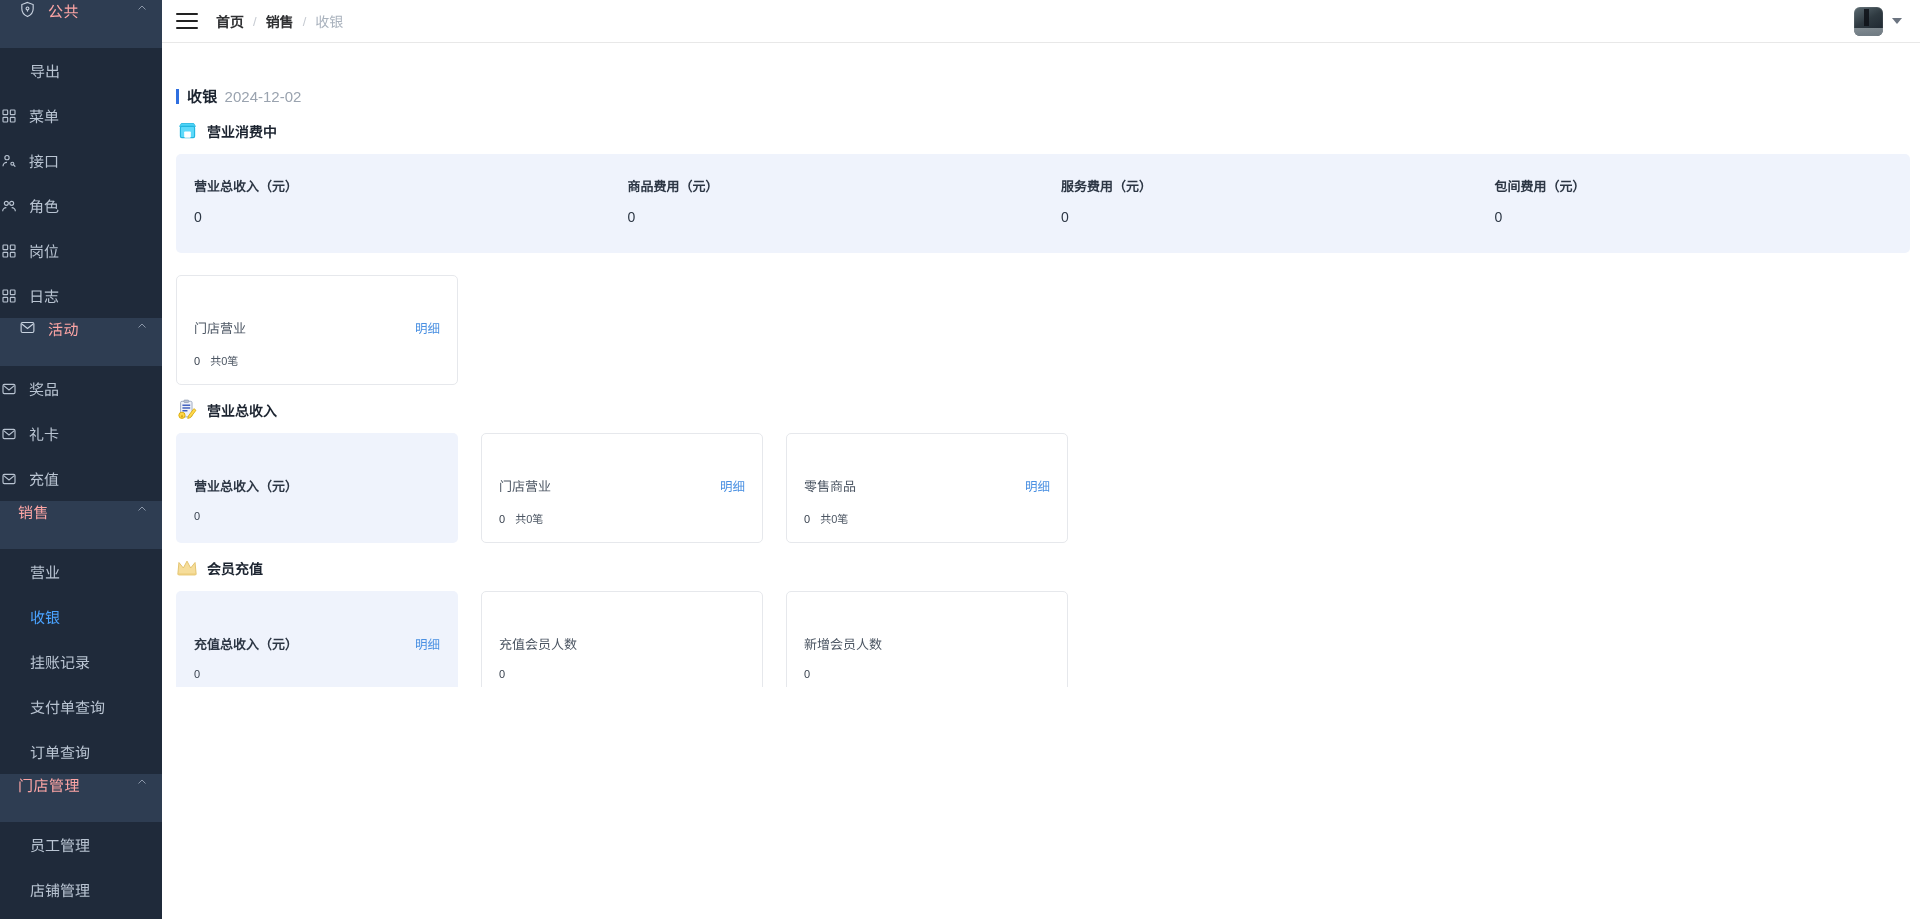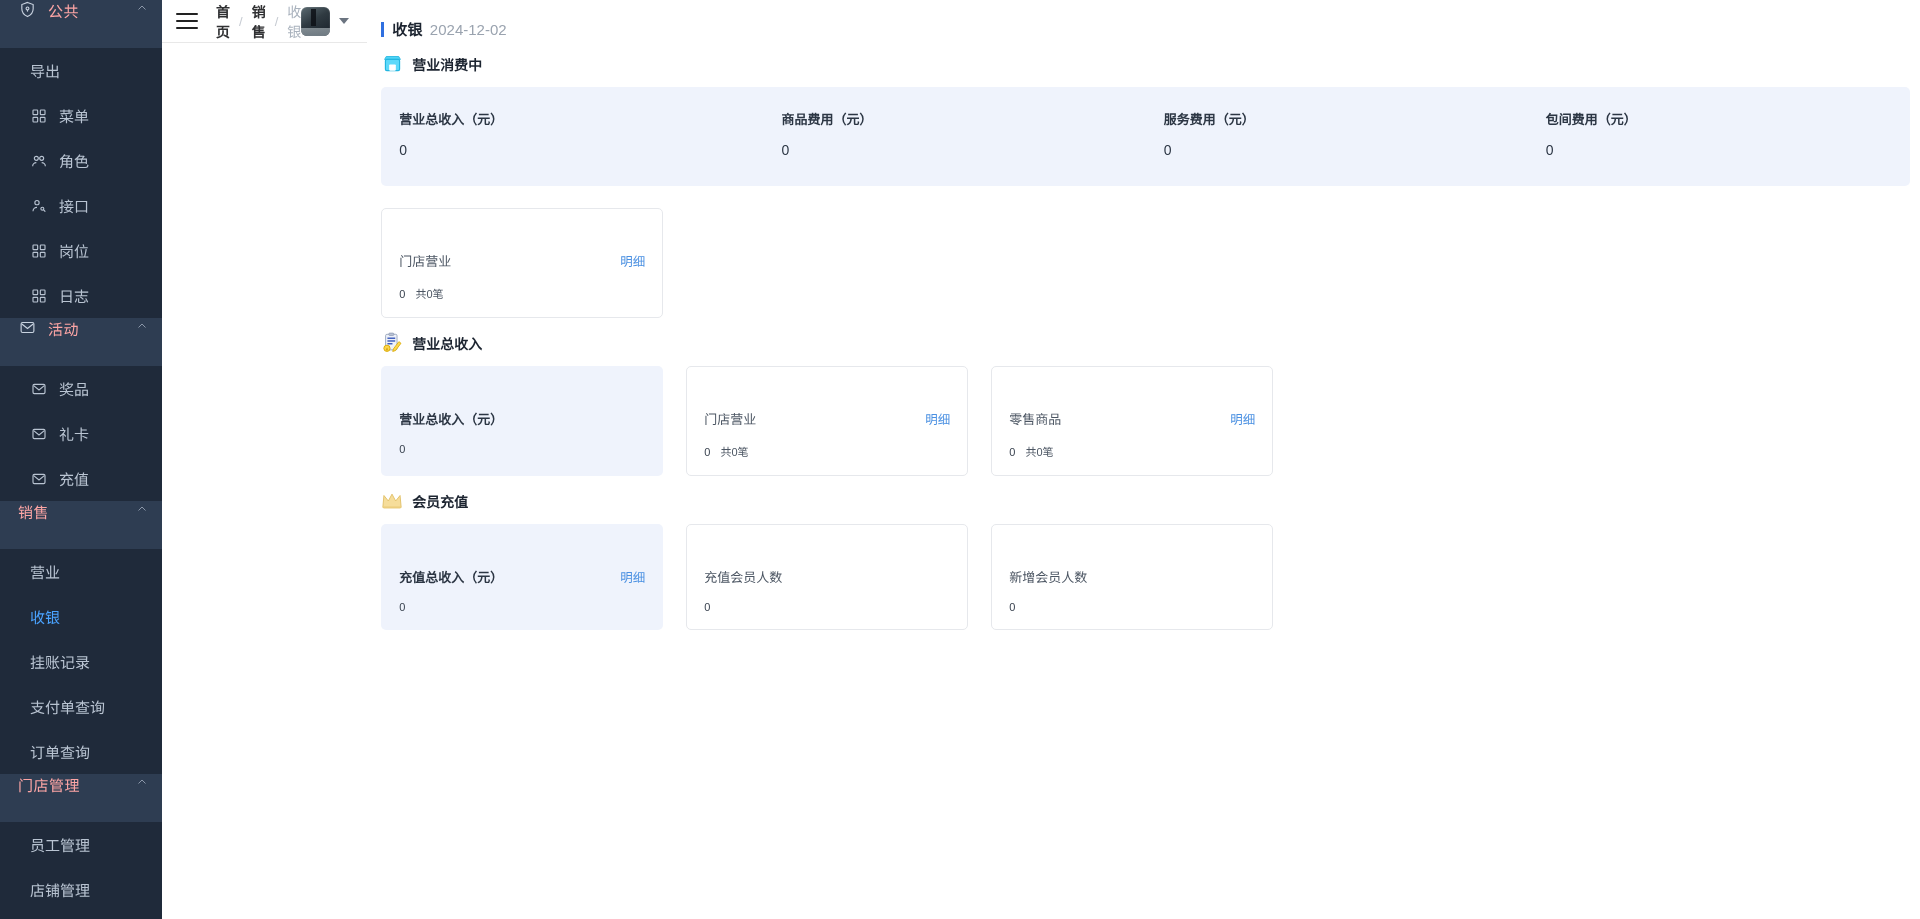--- a/index.html
+++ b/index.html
@@ -42,42 +42,42 @@
     width: 12px; height: 12px; flex: 0 0 12px;
     opacity: .75;
   }
   .group-header.no-icon { padding-left: 18px; }
   .group-header.no-icon .glabel { margin-left: 0; }
 
   .menu-item {
     height: 45px;
     display: flex;
     align-items: center;
-    padding-left: 30px;
     color: #b9c4d2;
     font-size: 15px;
     cursor: pointer;
     white-space: nowrap;
   }
   .menu-item .micon {
     width: 18px; height: 18px; margin-right: 11px;
     display: inline-flex; align-items: center; justify-content: center;
     flex: 0 0 18px;
   }
   .menu-item.indent-plain { padding-left: 30px; }
   .menu-item.active { color: #4aa3ff; }
 
   
   .main {
     flex: 1;
     height: 687px;
     display: flex;
-    flex-direction: row;
+    flex-direction: column;
     background: #ffffff;
     min-width: 0;
+    gap: 24px;
   }
   .topbar {
     height: 43px;
     flex: 0 0 43px;
     background: #fff;
     border-bottom: 1px solid #e8e8e8;
     display: flex;
     align-items: center;
     padding: 0 18px 0 14px;
   }
@@ -216,38 +216,38 @@
             <rect x="14" y="3" width="7" height="7" rx="1"></rect>
           <rect x="3" y="14" width="7" height="7" rx="1"></rect>
             <rect x="14" y="14" width="7" height="7" rx="1"></rect>
         </svg>
       </span>
       <span>菜单</span>
     </div>
     <div class="menu-item">
       <span class="micon">
         <svg width="16" height="16" viewBox="0 0 24 24" fill="none" stroke="#b9c4d2" stroke-width="1.7">
+          <circle cx="9" cy="7" r="3.2"></circle>
+            <path d="M3 20c0-3.3 2.7-6 6-6"></path>
+            <circle cx="17" cy="16" r="2.2"></circle>
+            <path d="M19 18 L21.5 20.5"></path>
+        </svg>
+      </span>
+      <span>接口</span>
+    </div>
+    <div class="menu-item">
+      <span class="micon">
+        <svg width="16" height="16" viewBox="0 0 24 24" fill="none" stroke="#b9c4d2" stroke-width="1.7">
           <circle cx="8" cy="8" r="3"></circle>
             <circle cx="16" cy="8" r="3"></circle>
           <path d="M2.5 20c0-3 2.5-5.5 5.5-5.5"></path>
             <path d="M21.5 20c0-3-2.5-5.5-5.5-5.5"></path>
         </svg>
       </span>
       <span>角色</span>
-    </div>
-    <div class="menu-item">
-      <span class="micon">
-        <svg width="16" height="16" viewBox="0 0 24 24" fill="none" stroke="#b9c4d2" stroke-width="1.7">
-          <circle cx="9" cy="7" r="3.2"></circle>
-            <path d="M3 20c0-3.3 2.7-6 6-6"></path>
-            <circle cx="17" cy="16" r="2.2"></circle>
-            <path d="M19 18 L21.5 20.5"></path>
-        </svg>
-      </span>
-      <span>接口</span>
     </div>
     <div class="menu-item">
       <span class="micon">
         <svg width="16" height="16" viewBox="0 0 24 24" fill="none" stroke="#b9c4d2" stroke-width="1.7">
           <rect x="3" y="3" width="7" height="7" rx="1"></rect>
             <rect x="14" y="3" width="7" height="7" rx="1"></rect>
           <rect x="3" y="14" width="7" height="7" rx="1"></rect>
             <rect x="14" y="14" width="7" height="7" rx="1"></rect>
         </svg>
       </span>

